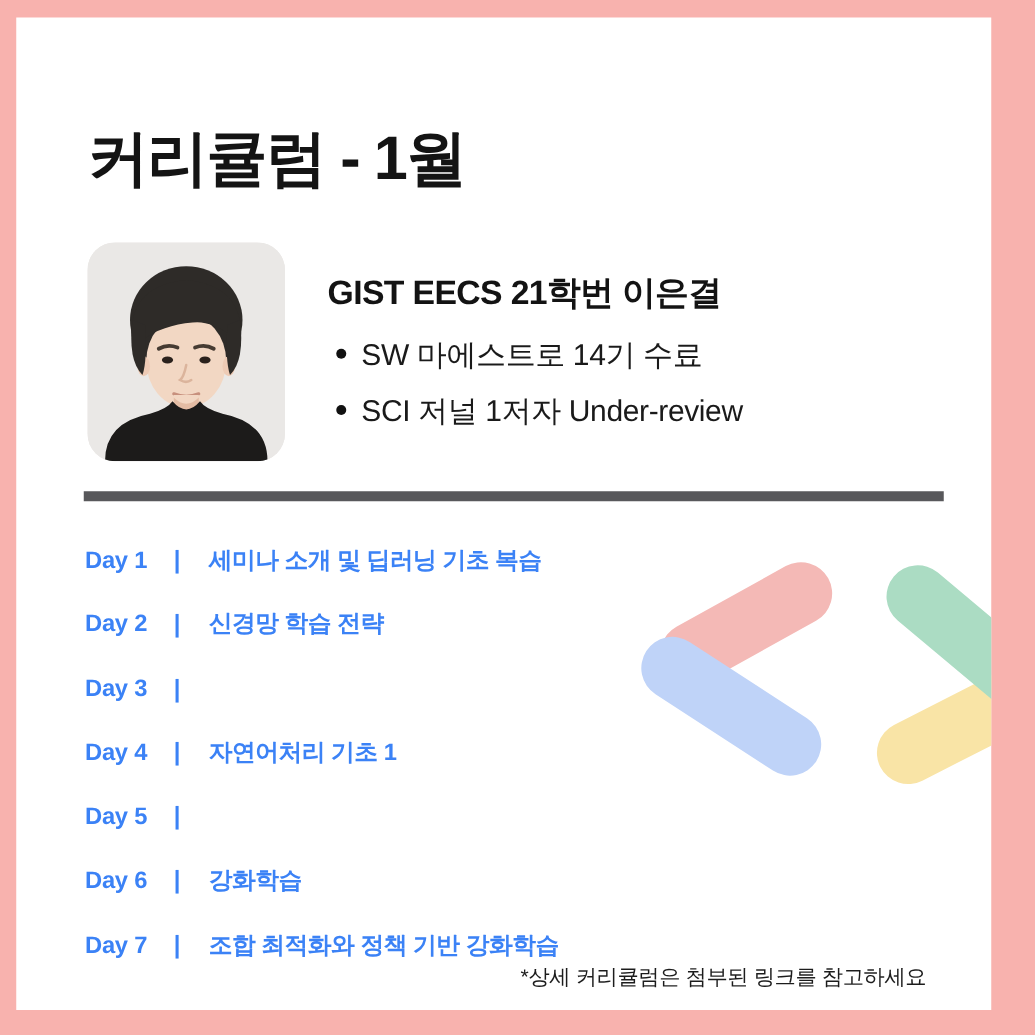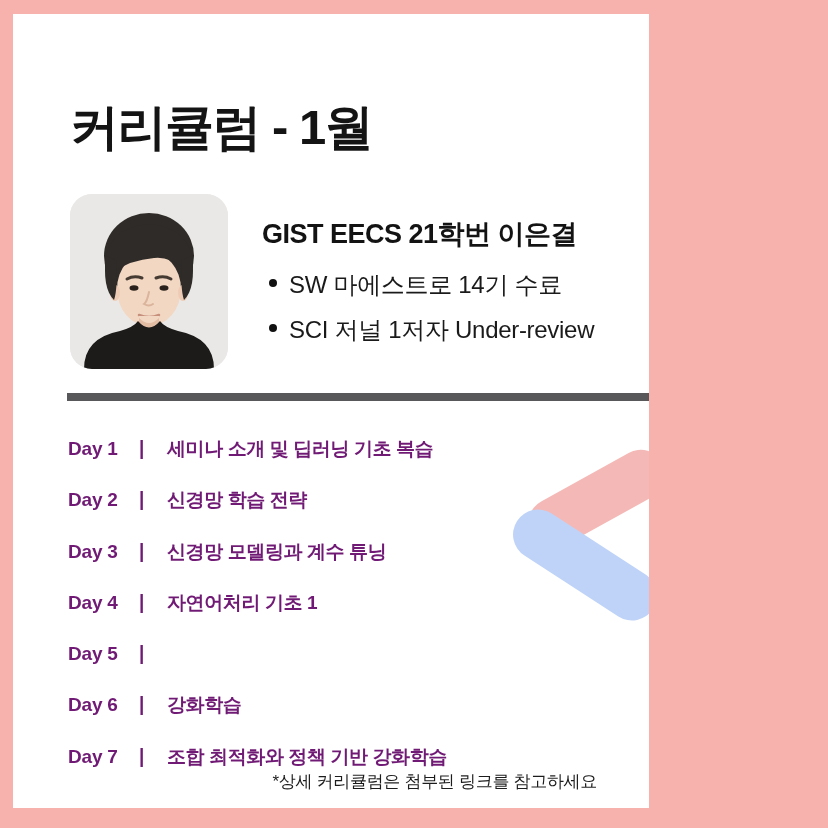--- a/index.html
+++ b/index.html
@@ -13,21 +13,21 @@
   .frame {
     position: relative;
     width: 828px;
     height: 828px;
     background: #F8B2AE;
   }
   .card {
     position: absolute;
     left: 13px;
     top: 14px;
-    width: 636px;
+    width: 780px;
     height: 794px;
     background: #ffffff;
     overflow: hidden;
   }
   
   .logo {
     position: absolute;
     inset: 0;
     z-index: 0;
   }
@@ -117,21 +117,21 @@
     position: absolute;
     left: 55px;
     top: 423px;
   }
   .sched-row {
     display: flex;
     align-items: flex-end;
     margin-bottom: 27.5px;
     font-size: 19px;
     line-height: 1.25;
-    color: #701a75;
+    color: #3b82f6;
     white-space: nowrap;
   }
   .sched-day {
     width: 71px;
     font-weight: 700;
     letter-spacing: -0.2px;
   }
   .sched-sep {
     width: 28px;
     font-weight: 600;
@@ -218,21 +218,20 @@
           <span class="sched-topic">세미나 소개 및 딥러닝 기초 복습</span>
         </div>
         <div class="sched-row">
           <span class="sched-day">Day 2</span>
           <span class="sched-sep">|</span>
           <span class="sched-topic">신경망 학습 전략</span>
         </div>
         <div class="sched-row">
           <span class="sched-day">Day 3</span>
           <span class="sched-sep">|</span>
-          <span class="sched-topic">신경망 모델링과 계수 튜닝</span>
         </div>
         <div class="sched-row">
           <span class="sched-day">Day 4</span>
           <span class="sched-sep">|</span>
           <span class="sched-topic">자연어처리 기초 1</span>
         </div>
         <div class="sched-row">
           <span class="sched-day">Day 5</span>
           <span class="sched-sep">|</span>
         </div>

